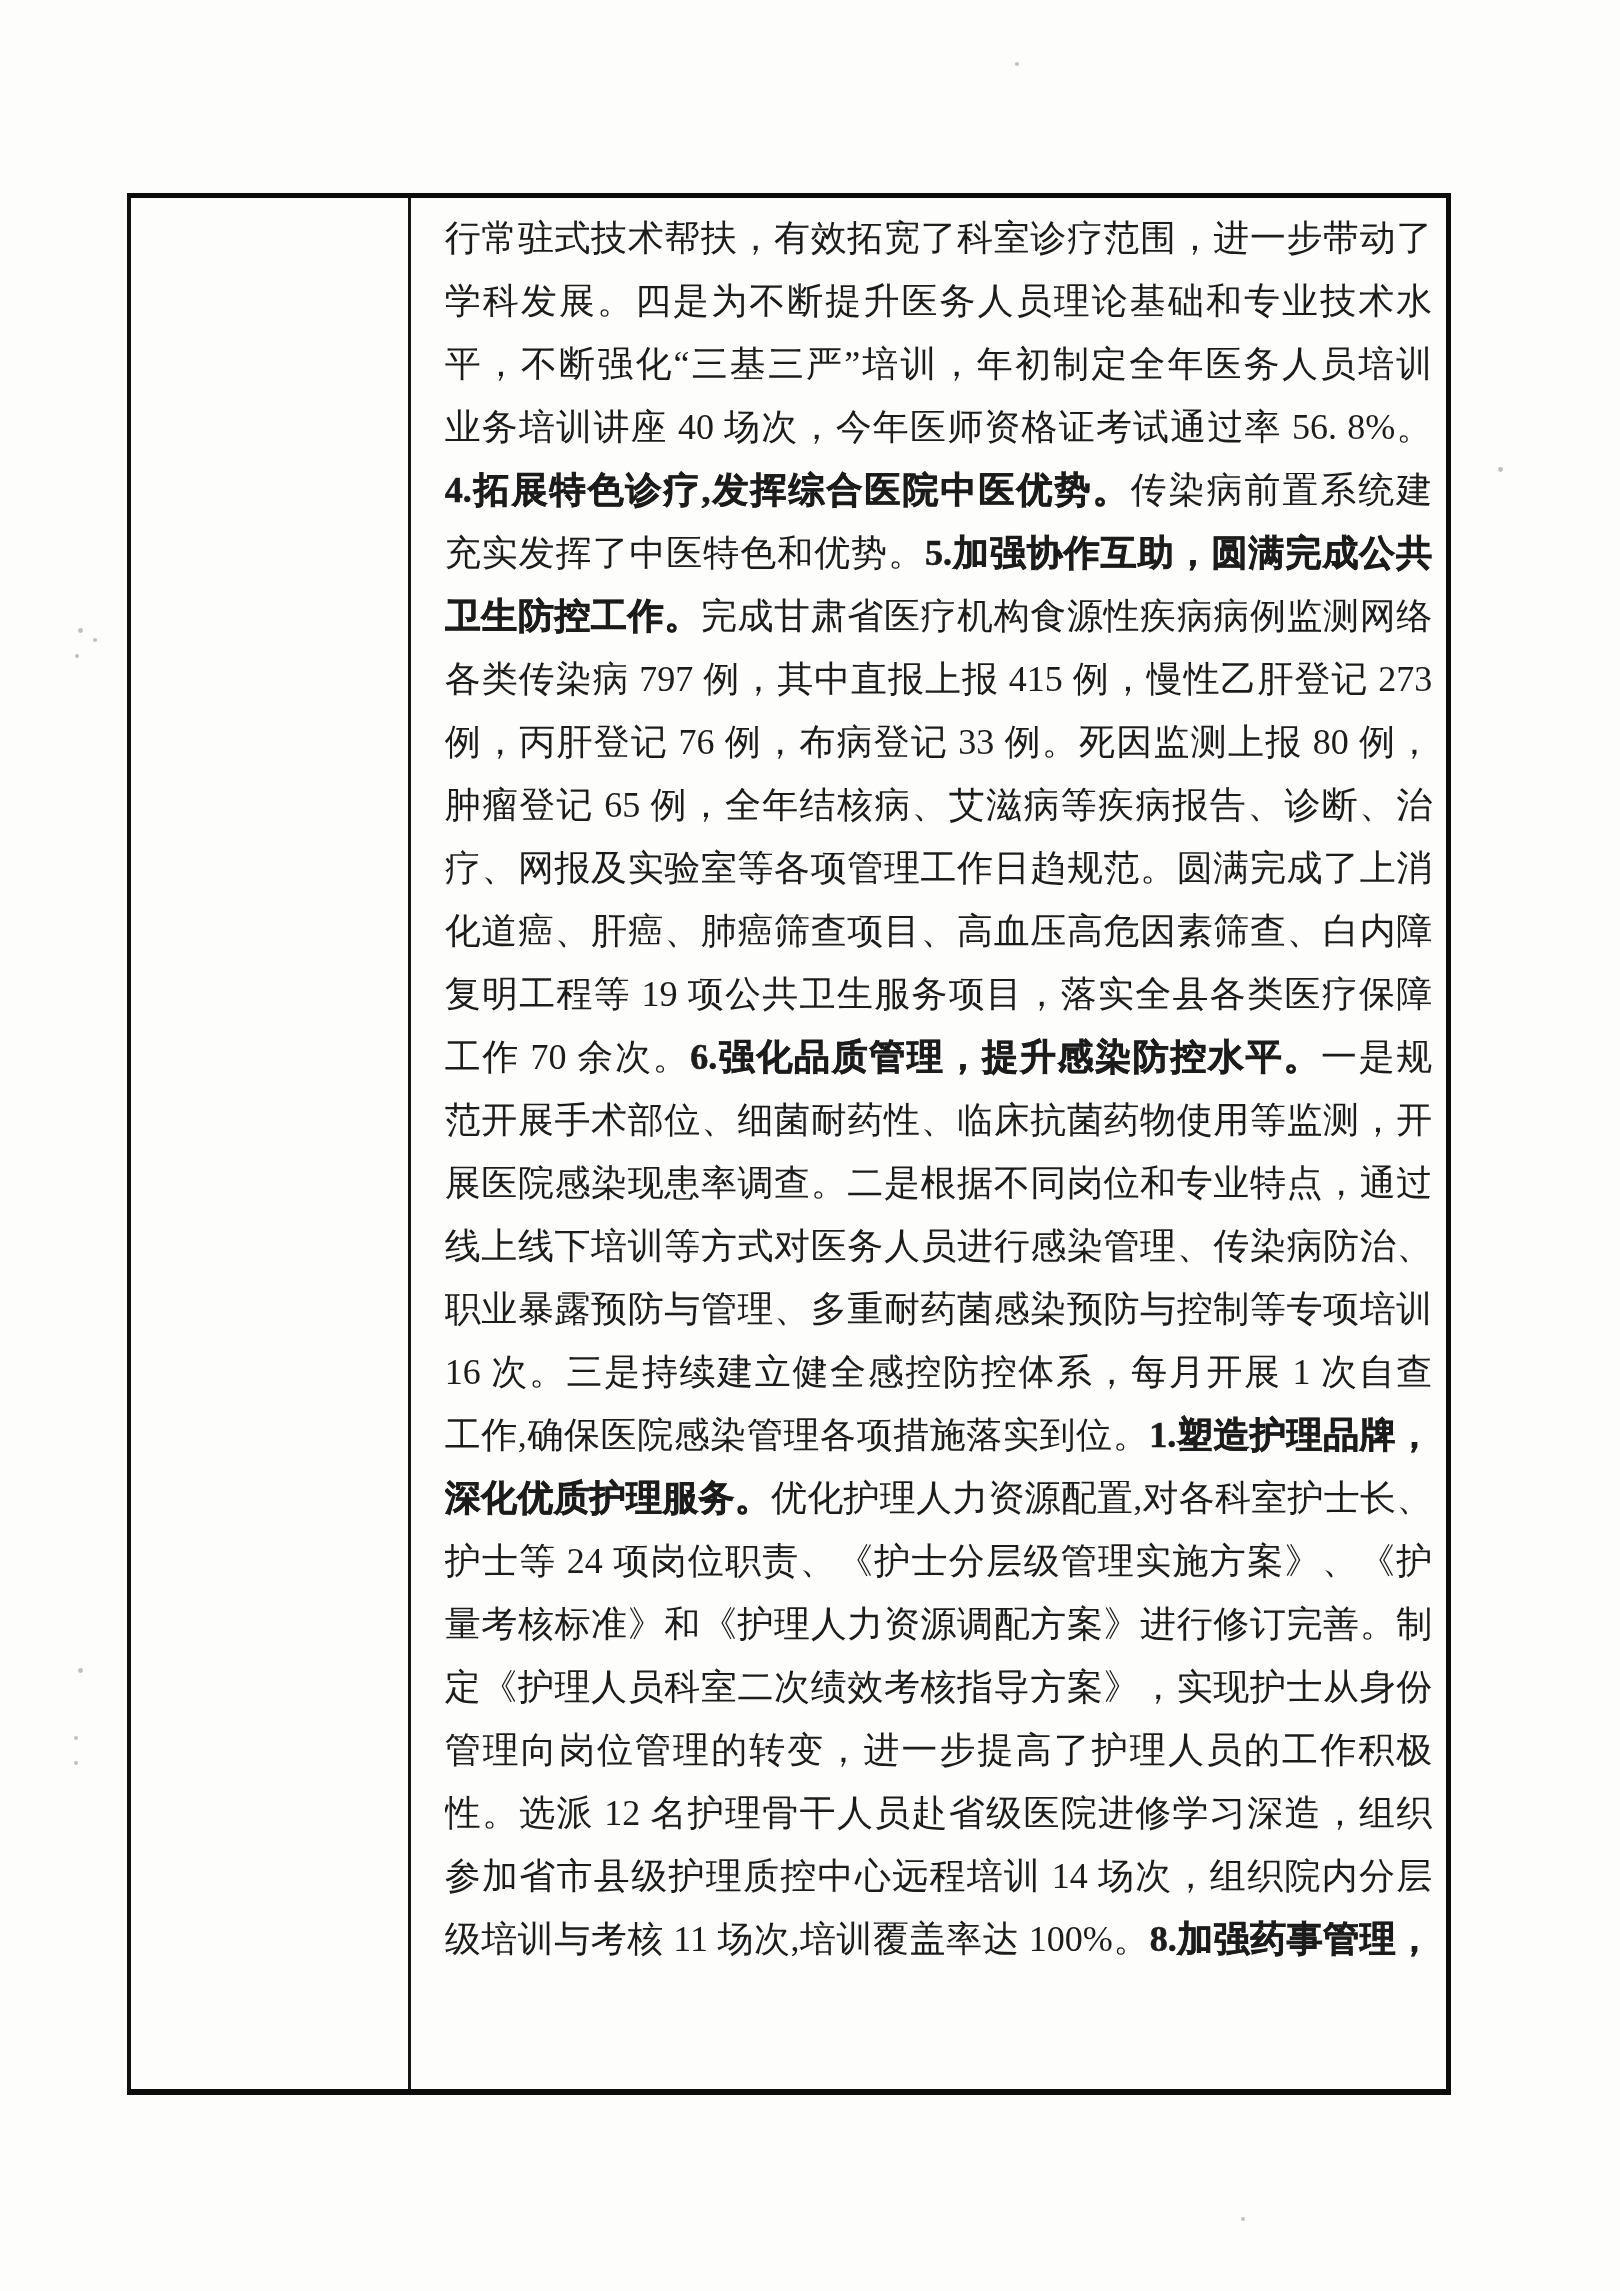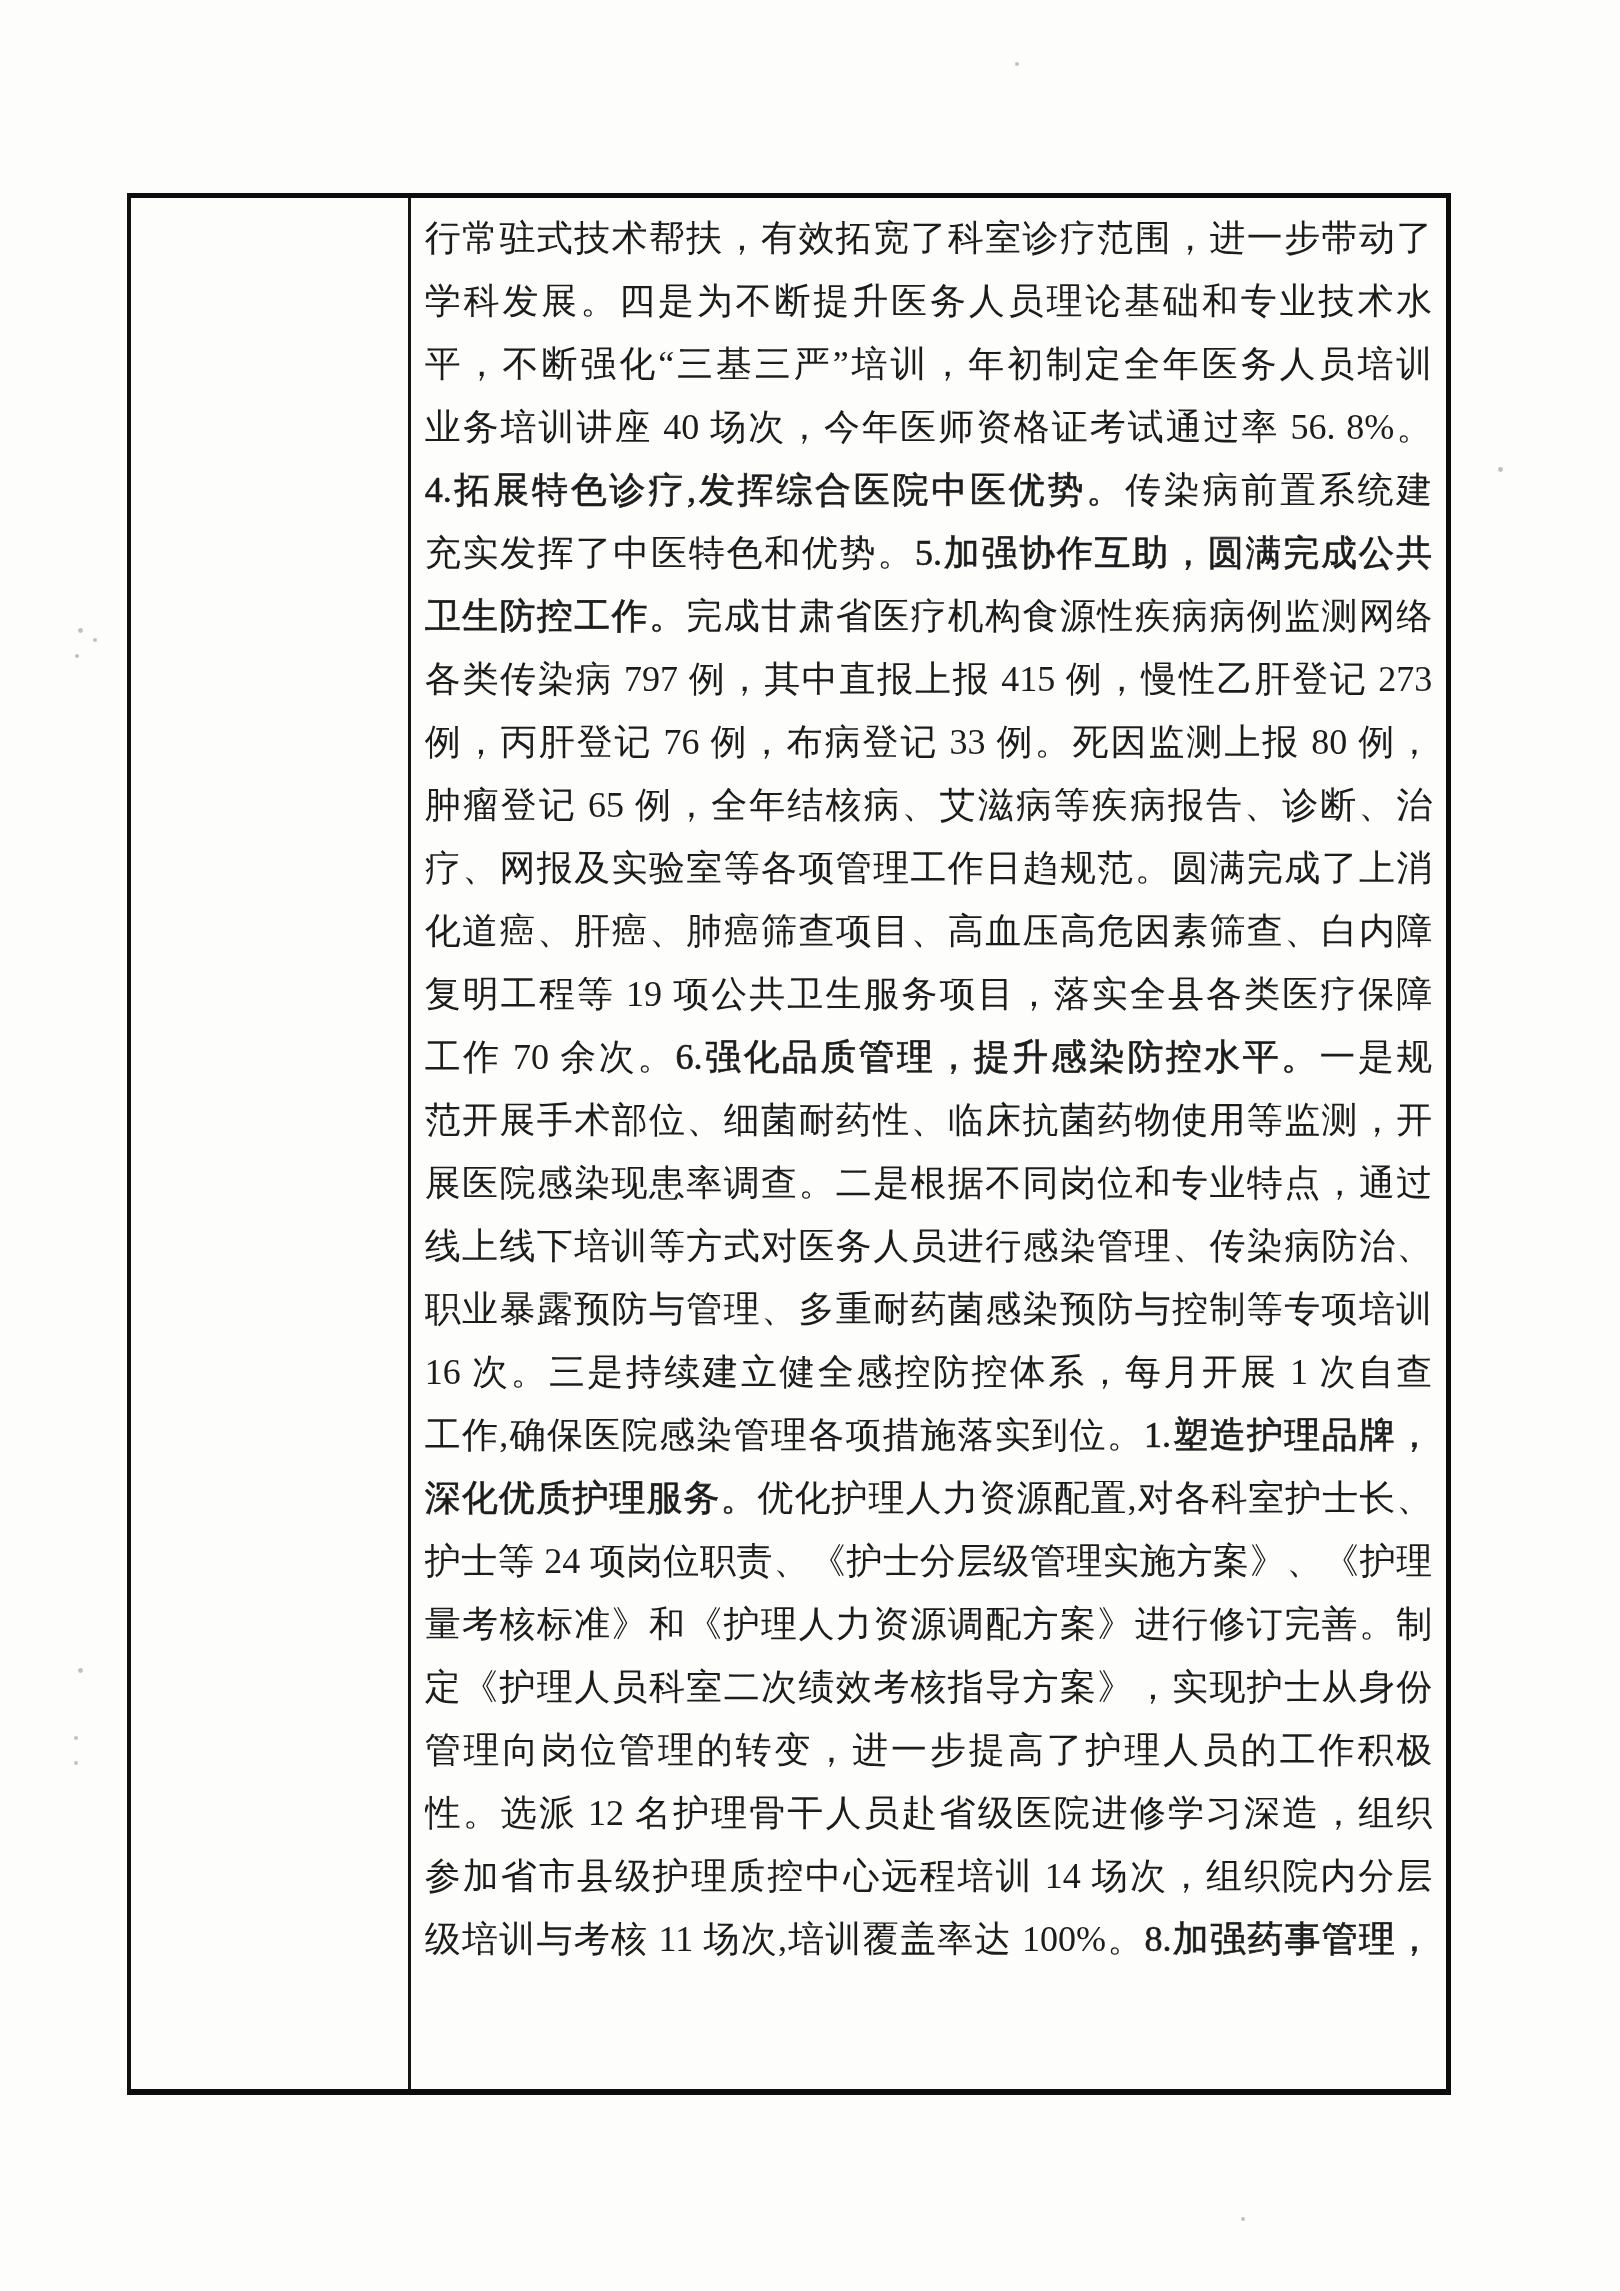--- a/index.html
+++ b/index.html
@@ -27,33 +27,34 @@
     width:280px;
     box-sizing:border-box;
     border-right:3.9px solid #151515;
     flex:none;
   }
   .right-cell{
     flex:1;
     box-sizing:border-box;
     padding:8.8px 13.7px 0 13.7px;
     overflow:hidden;
+    margin-left:20px;
   }
   .tline{
     height:63px;
     line-height:63px;
     font-size:36px;
     text-align:justify;
     text-align-last:justify;
     text-justify:inter-character;
     overflow:hidden;
     color:#1c1c1c;
   }
   .tline span{white-space:normal;}
-  .seg-bold{font-weight:400;-webkit-text-stroke:0.6px #1c1c1c;}
+  .seg-bold{font-weight:700;-webkit-text-stroke:0.6px #1c1c1c;}
   .speck{
     position:absolute;border-radius:50%;
     background:#8f8f8f;opacity:.55;
   }
 </style>
 </head>
 <body>
 
 <div class="page">
   <div class="doc-table">

